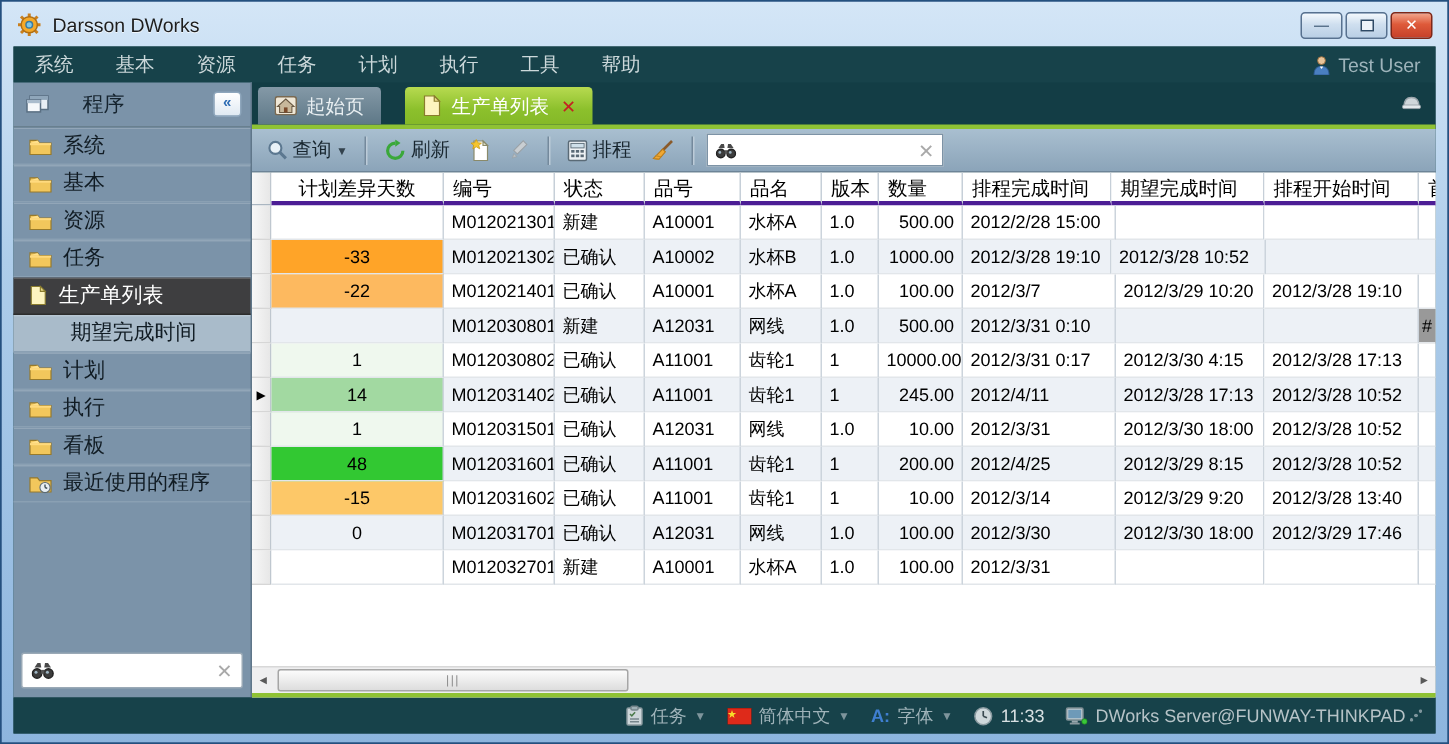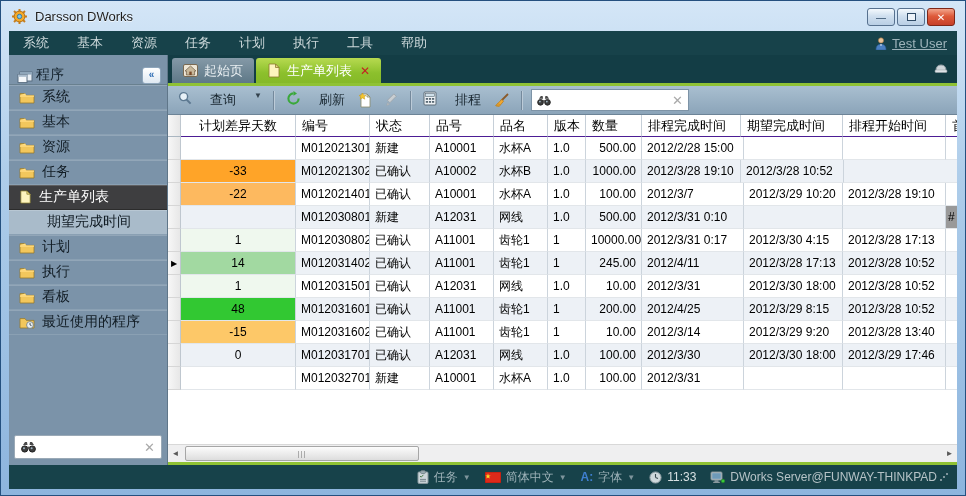--- a/index.html
+++ b/index.html
@@ -17,64 +17,64 @@
           background:linear-gradient(#f4f9fd,#cfdfef 45%,#b9cfe5);display:flex;align-items:center;justify-content:center;
           font-size:10px;color:#2e4a66;cursor:default;}
   .winbtn.close{background:linear-gradient(#f2a58c,#de5a3a 45%,#c6402a);border-color:#7e2718;color:#fff;font-weight:bold;}
   .winbtn .restore-box{width:7px;height:6px;border:1px solid #2e4a66;background:#eef4fa;}
   
   .app{position:absolute;top:30px;left:8px;right:8px;bottom:6px;display:flex;flex-direction:column;
        background:#17424a;}
   
   .menubar{height:24px;background:#17424a;display:flex;align-items:center;color:#ccd8da;font-size:13px;flex:0 0 auto;}
   .menu-item{padding:0 14px;line-height:24px;cursor:default;}
-  .menu-user{margin-left:auto;display:flex;align-items:center;gap:5px;color:#9db3ba;padding-right:10px;text-decoration:underline;}
+  .menu-user{margin-left:auto;display:flex;align-items:center;gap:5px;color:#9db3ba;padding-right:10px;}
   
   .content{flex:1;display:flex;min-height:0;}
   
   .sidebar{width:158px;flex:0 0 158px;background:#7b93a9;display:flex;flex-direction:column;
            border-right:1px solid #5f7689;}
-  .side-header{height:29px;display:flex;align-items:flex-end;gap:3px;padding:0 6px 0 8px;color:#16242f;
+  .side-header{height:29px;display:flex;align-items:center;gap:22px;padding:0 6px 0 8px;color:#16242f;
                font-size:14px;border-bottom:1px solid #69808f;}
   .collapse-btn{margin-left:auto;width:17px;height:15px;background:linear-gradient(#ffffff,#dfe9f2);
                 border:1px solid #8ea6bc;border-radius:3px;color:#2d6cb4;font-size:10px;line-height:13px;
                 text-align:center;font-weight:bold;}
   .side-item{height:24px;display:flex;align-items:center;gap:7px;padding-left:10px;font-size:14px;color:#111c24;
              border-bottom:1px solid #8aa0b3;box-shadow:inset 0 1px 0 rgba(255,255,255,.18);cursor:default;}
   .side-item.selected{background:#3e3e40;color:#ffffff;border-bottom-color:#2c2c2c;}
   .side-item.sub{background:#a9bbca;padding-left:38px;}
   .side-spacer{flex:1;}
   .side-search{margin:4px 5px 6px 5px;height:22px;background:#fff;border:1px solid #9aa9b6;border-radius:2px;
                display:flex;align-items:center;padding:0 6px;gap:6px;}
   .side-search input{flex:1;border:none;outline:none;font-size:12px;min-width:0;background:transparent;}
   .clear-x{color:#a9a9a9;font-weight:bold;font-size:13px;line-height:13px;}
   
   .main{flex:1;display:flex;flex-direction:column;min-width:0;}
   .tabstrip{height:28px;flex:0 0 28px;background:#133d45;border-bottom:3px solid #8fc234;
             display:flex;align-items:flex-end;position:relative;box-sizing:content-box;}
-  .tab{height:25px;display:flex;align-items:center;gap:6px;padding:0 11px;margin-right:2px;font-size:13px;
+  .tab{height:25px;display:flex;align-items:center;gap:6px;padding:0 11px;margin-right:16px;font-size:13px;
        border-radius:3px 3px 0 0;cursor:default;}
   .tab.first{margin-left:4px;}
   .tab.inactive{background:linear-gradient(#8499a7,#5e7887);color:#e9eff2;}
   .tab.active{background:linear-gradient(#b7da50,#8cc02c 60%,#85b928);color:#ffffff;}
   .tab-close{color:#c42222;font-weight:bold;font-size:12px;margin-left:2px;}
   .tab-overflow{position:absolute;right:8px;top:6px;width:16px;height:13px;}
   
   .toolbar{height:28px;flex:0 0 28px;background:linear-gradient(#a9bfd0,#8ba4b9);border-bottom:1px solid #6d8497;
            display:flex;align-items:center;padding:0 5px;gap:3px;font-size:13px;color:#18262f;}
-  .tool{display:flex;align-items:flex-start;gap:18px;padding:2px 5px;border-radius:2px;cursor:default;}
+  .tool{display:flex;align-items:center;gap:3px;padding:2px 5px;border-radius:2px;cursor:default;}
   .tool .caret{font-size:8px;color:#33424d;}
   .tb-sep{width:0;height:19px;border-left:1px solid #74899c;border-right:1px solid #bccbd8;margin:0 3px;}
   .tb-input{width:146px;height:20px;background:#fff;border:1px solid #7d93a6;display:flex;align-items:center;
             gap:5px;padding:0 5px;margin-left:2px;}
   .tb-input input{flex:1;border:none;outline:none;font-size:12px;min-width:0;background:transparent;}
   
   .gridwrap{flex:1;background:#ffffff;position:relative;overflow:hidden;border-bottom:3px solid #8fc234;min-height:0;}
   .thead{display:flex;height:22px;font-size:13px;color:#000;}
-  .th{box-sizing:border-box;border-right:1px solid #c6cfd8;border-bottom:1px solid #4c1d95;line-height:21px;
+  .th{box-sizing:border-box;border-right:1px solid #c6cfd8;border-bottom:3px solid #4c1d95;line-height:21px;
       padding:0 6px;white-space:nowrap;overflow:hidden;background:#fff;}
   .th.center{text-align:center;}
   .gutter-h{width:13px;flex:0 0 13px;padding:0;background:linear-gradient(90deg,#f7f7f7,#e7e7e7);
             border-right:1px solid #bfc7cf;border-bottom:1px solid #aab6c1;box-sizing:border-box;}
   .trow{display:flex;height:23px;font-size:12px;color:#000;}
   .trow.even .cell{background:#edf1f6;}
   .cell{box-sizing:border-box;border-right:1px solid #ccd4dc;border-bottom:1px solid #e2e6ea;line-height:22px;
         padding:0 5px;white-space:nowrap;overflow:hidden;background:#fff;}
   .cell.num{text-align:right;}
   .cell.center{text-align:center;}

